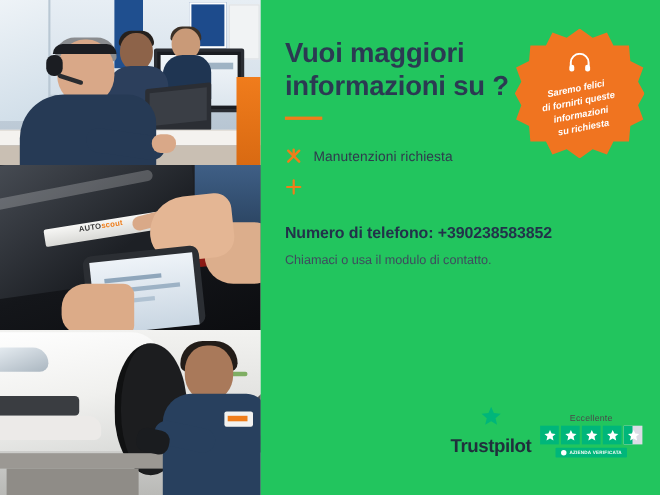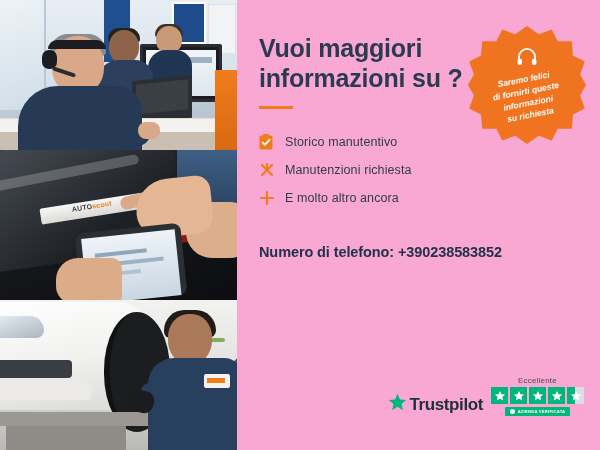--- a/index.html
+++ b/index.html
@@ -290,21 +290,21 @@
   .ph3 .benchtop{
     position:absolute; left:150px; top:96px; width:90px; height:8px;
     background:#ada89f;
   }
 
   
   .content {
     position: relative;
     flex: 1 1 auto;
     height: 450px;
-    background: #f9a8d4;
+    background: #22c55e;
     padding: 34px 22px 0 22px;
   }
   .headline {
     font-size: 25px;
     line-height: 1.18;
     font-weight: bold;
     color: #2b3a52;
     letter-spacing: -.2px;
     max-width: 210px;
   }
@@ -355,42 +355,42 @@
     display: flex; align-items: center; justify-content: flex-start;
     color: #ef7d1a;
   }
   .feature .txt {
     font-size: 12.5px;
     color: #2f3b4d;
     letter-spacing: .1px;
   }
 
   
-  .phone-block { margin-top: 32px; }
+  .phone-block { margin-top: 20px; }
   .phone-line {
     font-size: 14.5px;
     font-weight: bold;
     color: #22324a;
     letter-spacing: -.1px;
   }
   .contact-text {
     margin-top: 9px;
     font-size: 11.5px;
     line-height: 1.55;
     color: #3f4b5e;
   }
 
   
   .trust {
     position: absolute;
     right: 16px;
     bottom: 34px;
     display: flex; align-items: flex-end; gap: 8px;
   }
-  .tp-logo { display: flex; align-items: center; gap: 3px; }
+  .tp-logo { display: flex; align-items: center; gap: 3px; flex-direction: column; }
   .tp-name {
     font-size: 17px; font-weight: bold; color: #20303c; letter-spacing: -.4px;
   }
   .tp-right { display: flex; flex-direction: column; align-items: center; }
   .tp-rating {
     font-size: 8px; color: #4a4a4a; margin-bottom: 2px; letter-spacing: .2px;
   }
   .stars { display: flex; gap: 2px; }
   .star-box {
     width: 17px; height: 17px; background: #00b67a;
@@ -527,30 +527,20 @@
       <div class="badge-text">
         <div>Saremo felici</div>
         <div>di fornirti queste</div>
         <div>informazioni</div>
         <div>su richiesta</div>
       </div>
     </div>
 
     <div class="features">
 
-      <div class="feature">
-        <span class="ico">
-          <svg width="14" height="16" viewBox="0 0 14 16">
-            <rect x="0.5" y="1.5" width="13" height="14" rx="1.6" fill="#ef7d1a"></rect>
-            <rect x="4" y="0" width="6" height="3" rx="1" fill="#ef7d1a"></rect>
-            <path d="M3.6 8.4 L6 10.8 L10.6 5.6" stroke="#ffffff" stroke-width="1.7" fill="none" stroke-linecap="round" stroke-linejoin="round"></path>
-          </svg>
-        </span>
-        <span class="txt">Storico manutentivo</span>
-      </div>
 
       <div class="feature">
         <span class="ico">
           <svg width="16" height="16" viewBox="0 0 16 16" stroke="#ef7d1a" stroke-width="2.2" stroke-linecap="round">
             <path d="M3 3 L13 13"></path>
             <path d="M13 3 L3 13"></path>
             <path d="M8 2.2 L8 6"></path>
           </svg>
         </span>
         <span class="txt">Manutenzioni richiesta</span>
@@ -558,31 +548,31 @@
 
 
 
       <div class="feature">
         <span class="ico">
           <svg width="16" height="16" viewBox="0 0 16 16" stroke="#ef7d1a" stroke-width="2" stroke-linecap="round">
             <path d="M8 2 V14"></path>
               <path d="M2 8 H14"></path>
           </svg>
         </span>
-        <span class="txt">E molto altro ancora</span>
       </div>
 
     </div>
 
     <div class="phone-block">
       <div class="phone-line">
         <span>Numero di telefono:</span>
         <span>+390238583852</span>
       </div>
       <div class="contact-text">
+        <div>Chiamaci o usa il modulo di contatto.</div>
       </div>
     </div>
 
     <div class="trust">
       <div class="tp-logo">
         <span>
           <svg width="19" height="19" viewBox="0 0 20 20">
             <path d="M10 0.8 L12.6 6.9 L19.2 7.4 L14.2 11.7 L15.7 18.1 L10 14.6 L4.3 18.1 L5.8 11.7 L0.8 7.4 L7.4 6.9 Z" fill="#00b67a"></path>
           </svg>
         </span>

